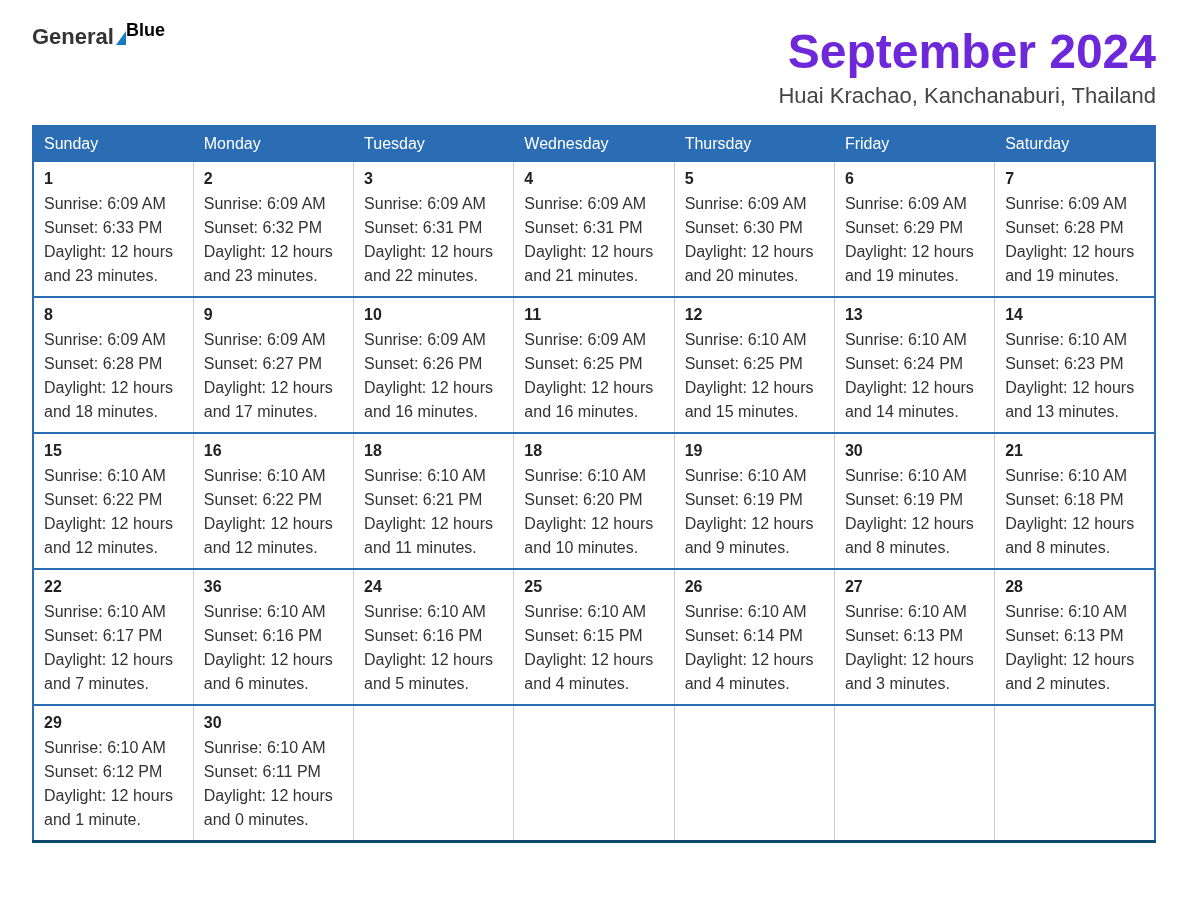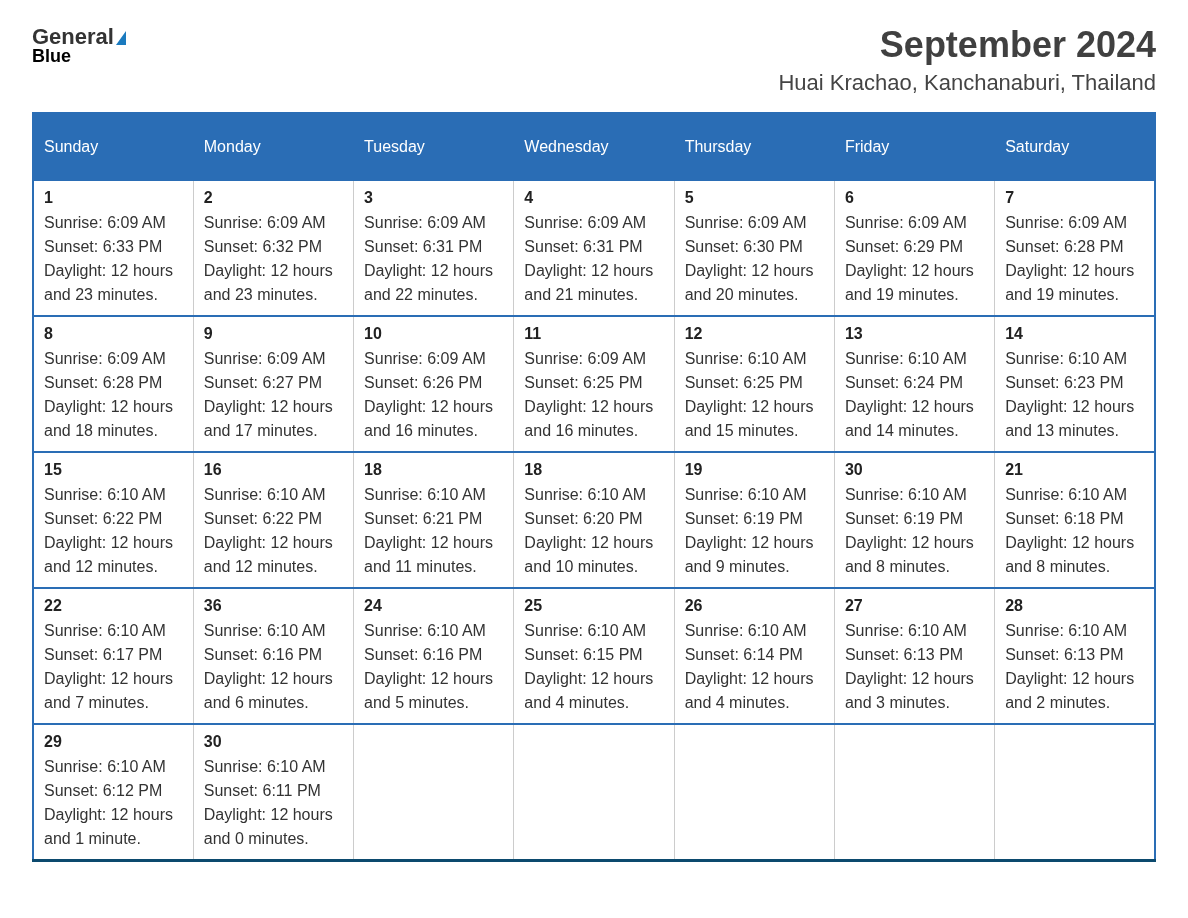--- a/index.html
+++ b/index.html
@@ -28,40 +28,40 @@
     }
     .logo-text-blue {
       font-size: 18px;
       font-weight: bold;
       color: #000000;
     }
     .title-block {
       text-align: right;
     }
     .calendar-title {
-      font-size: 36px;
+      font-size: 48px;
       font-weight: bold;
-      color: #404040;
+      color: #6d28d9;
     }
     .calendar-subtitle {
       font-size: 22px;
       color: #444;
       margin-top: 4px;
     }
     .calendar {
       width: 100%;
       border-collapse: collapse;
       border: 2px solid #2a6db5;
     }
     .calendar th {
       background: #2a6db5;
       color: #fff;
       font-size: 16px;
       font-weight: normal;
-      padding: 24px 10px;
+      padding: 8px 10px;
       text-align: left;
       border: 1px solid #2a6db5;
     }
     .calendar td {
       vertical-align: top;
       padding: 8px 10px;
       border: 1px solid #ccc;
       width: 14.28%;
       min-height: 90px;
       font-size: 13px;
@@ -87,21 +87,21 @@
     }
     .empty-cell {
       background: #fff;
     }
   </style>
 </head>
 <body>
 
 <div class="header">
   <div class="logo">
-    <div style="display:flex;flex-direction:column;align-items:flex-start;">
+    <div style="display:flex;align-items:flex-start;">
       <div style="display:flex;align-items:center;">
         <span class="logo-text-general">General</span>
         <div style="display:flex;flex-direction:column;align-items:center;margin-left:2px;margin-top:2px;">
           <div style="width:0;height:0;border-left:10px solid transparent;border-right:0px solid transparent;border-bottom:14px solid #1a7abf;"></div>
         </div>
       </div>
       <span class="logo-text-blue" style="margin-top:-4px;">Blue</span>
     </div>
   </div>
   <div class="title-block">

